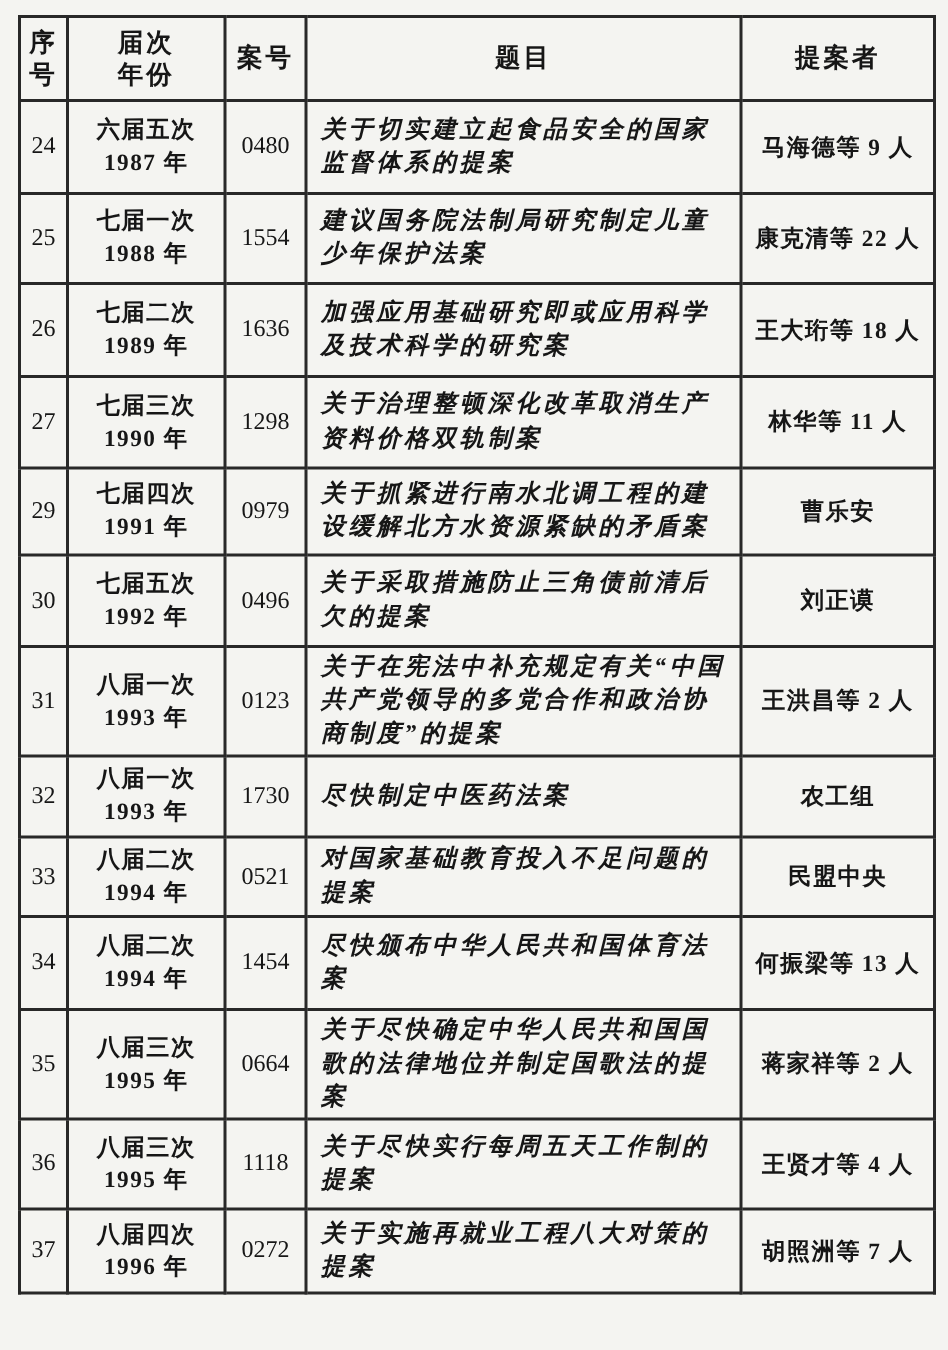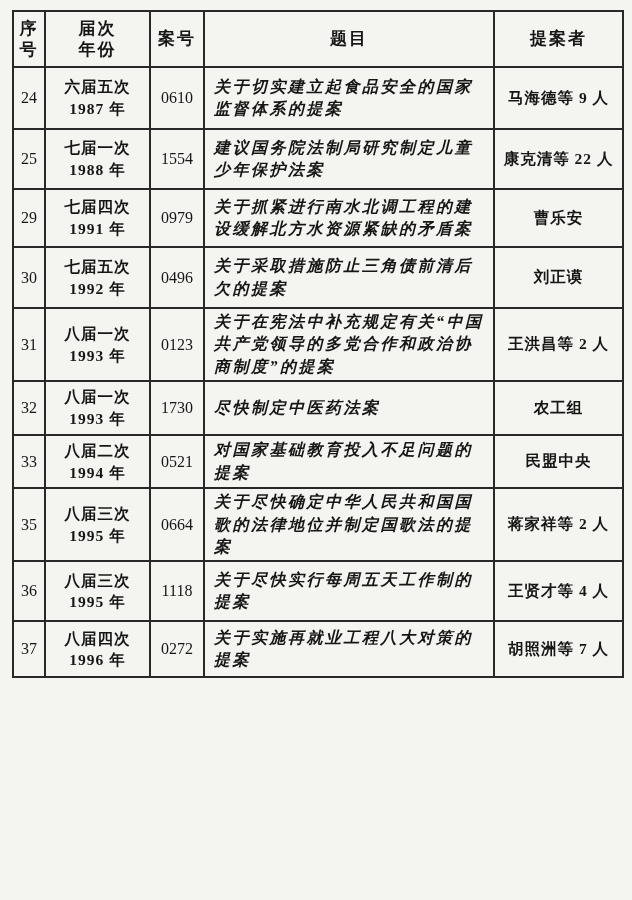--- a/index.html
+++ b/index.html
@@ -92,32 +92,48 @@
         <th>案号</th>
         <th>题目</th>
         <th>提案者</th>
       </tr>
     </thead>
     <tbody>
       <tr style="height:62px">
         <td class="c-seq">24</td>
         <td class="c-session">六届五次
 1987 年</td>
-        <td class="c-case">0610</td>
+        <td class="c-case">0480</td>
         <td class="c-title">关于切实建立起食品安全的国家监督体系的提案</td>
         <td class="c-proposer">马海德等 9 人</td>
       </tr>
       <tr style="height:60px">
         <td class="c-seq">25</td>
         <td class="c-session">七届一次
 1988 年</td>
         <td class="c-case">1554</td>
         <td class="c-title">建议国务院法制局研究制定儿童少年保护法案</td>
         <td class="c-proposer">康克清等 22 人</td>
       </tr>
+      <tr style="height:62px">
+        <td class="c-seq">26</td>
+        <td class="c-session">七届二次
+1989 年</td>
+        <td class="c-case">1636</td>
+        <td class="c-title">加强应用基础研究即或应用科学及技术科学的研究案</td>
+        <td class="c-proposer">王大珩等 18 人</td>
+      </tr>
+      <tr style="height:61px">
+        <td class="c-seq">27</td>
+        <td class="c-session">七届三次
+1990 年</td>
+        <td class="c-case">1298</td>
+        <td class="c-title">关于治理整顿深化改革取消生产资料价格双轨制案</td>
+        <td class="c-proposer">林华等 11 人</td>
+      </tr>
       <tr style="height:58px">
         <td class="c-seq">29</td>
         <td class="c-session">七届四次
 1991 年</td>
         <td class="c-case">0979</td>
         <td class="c-title">关于抓紧进行南水北调工程的建设缓解北方水资源紧缺的矛盾案</td>
         <td class="c-proposer">曹乐安</td>
       </tr>
       <tr style="height:61px">
         <td class="c-seq">30</td>
@@ -144,20 +160,28 @@
         <td class="c-proposer">农工组</td>
       </tr>
       <tr style="height:53px">
         <td class="c-seq">33</td>
         <td class="c-session">八届二次
 1994 年</td>
         <td class="c-case">0521</td>
         <td class="c-title">对国家基础教育投入不足问题的提案</td>
         <td class="c-proposer">民盟中央</td>
       </tr>
+      <tr style="height:62px">
+        <td class="c-seq">34</td>
+        <td class="c-session">八届二次
+1994 年</td>
+        <td class="c-case">1454</td>
+        <td class="c-title">尽快颁布中华人民共和国体育法案</td>
+        <td class="c-proposer">何振梁等 13 人</td>
+      </tr>
       <tr style="height:58px">
         <td class="c-seq">35</td>
         <td class="c-session">八届三次
 1995 年</td>
         <td class="c-case">0664</td>
         <td class="c-title">关于尽快确定中华人民共和国国歌的法律地位并制定国歌法的提案</td>
         <td class="c-proposer">蒋家祥等 2 人</td>
       </tr>
       <tr style="height:60px">
         <td class="c-seq">36</td>

